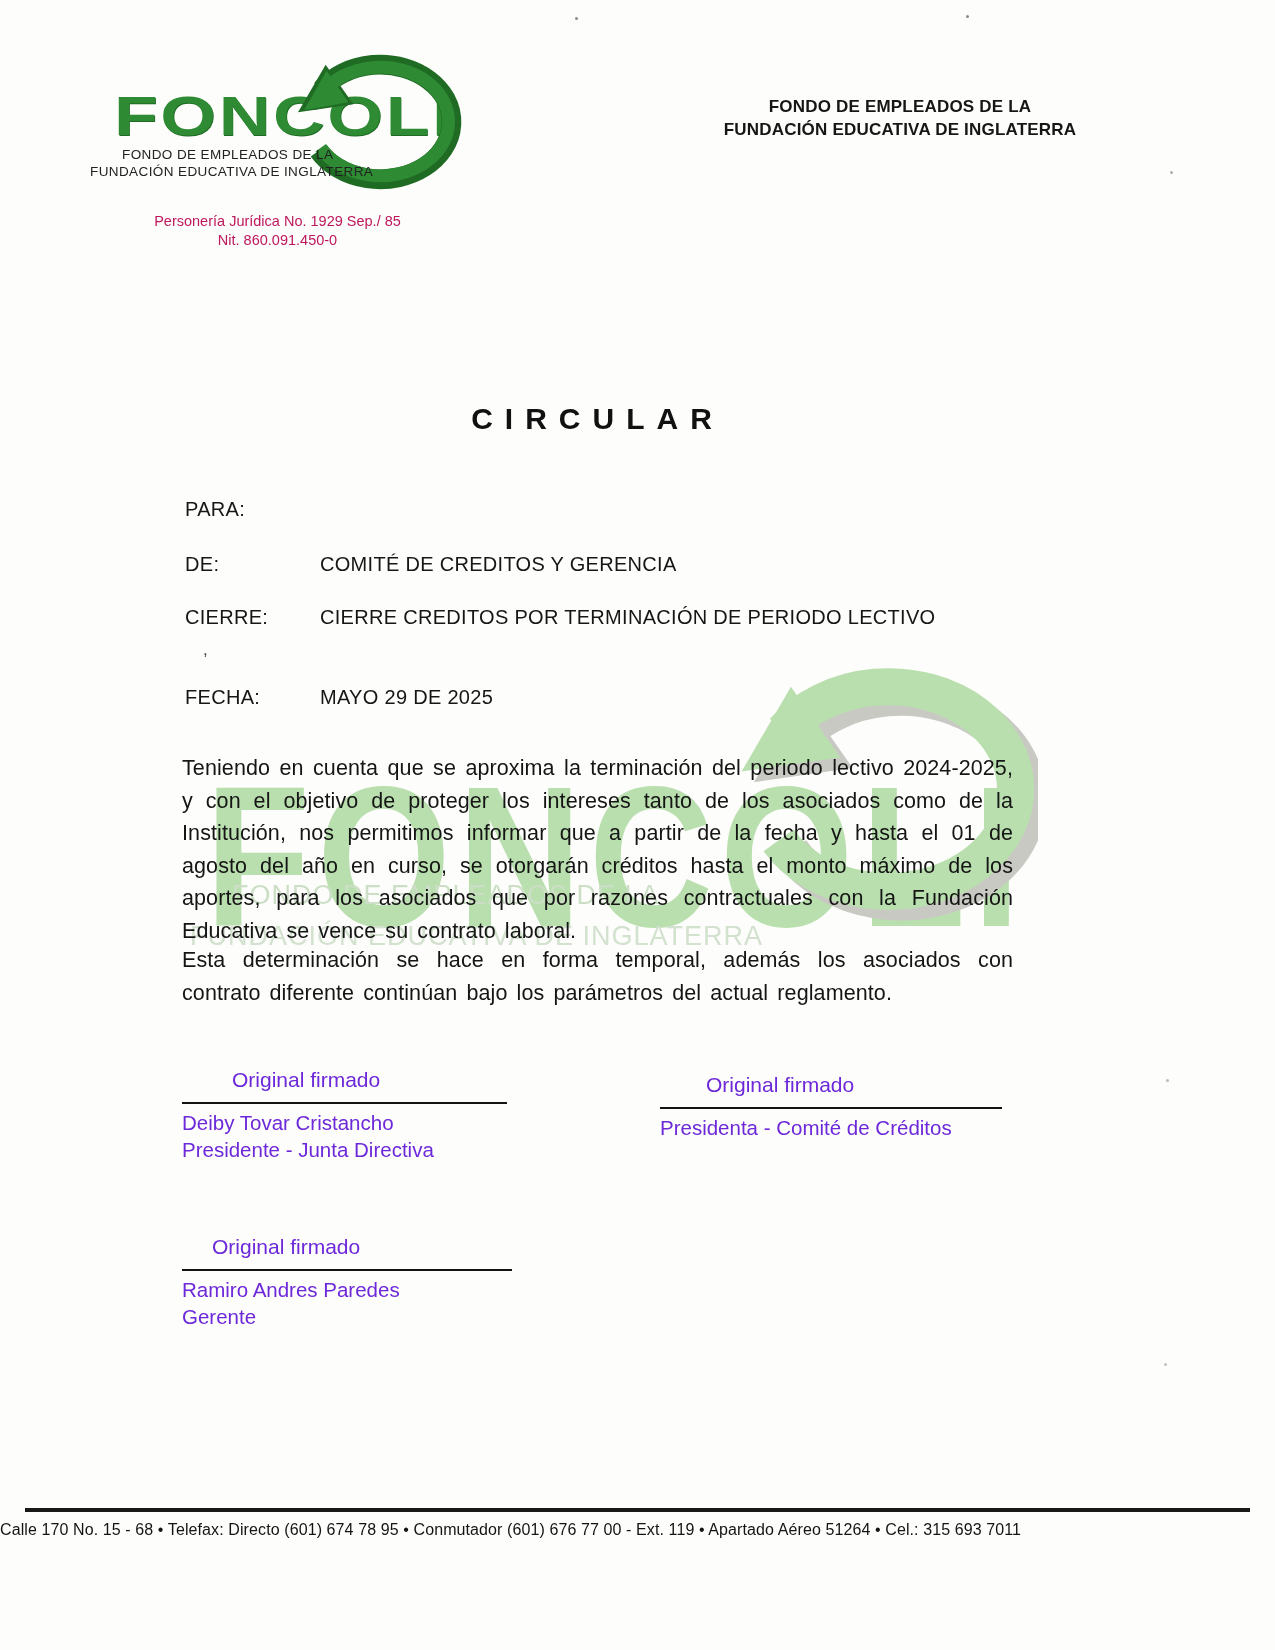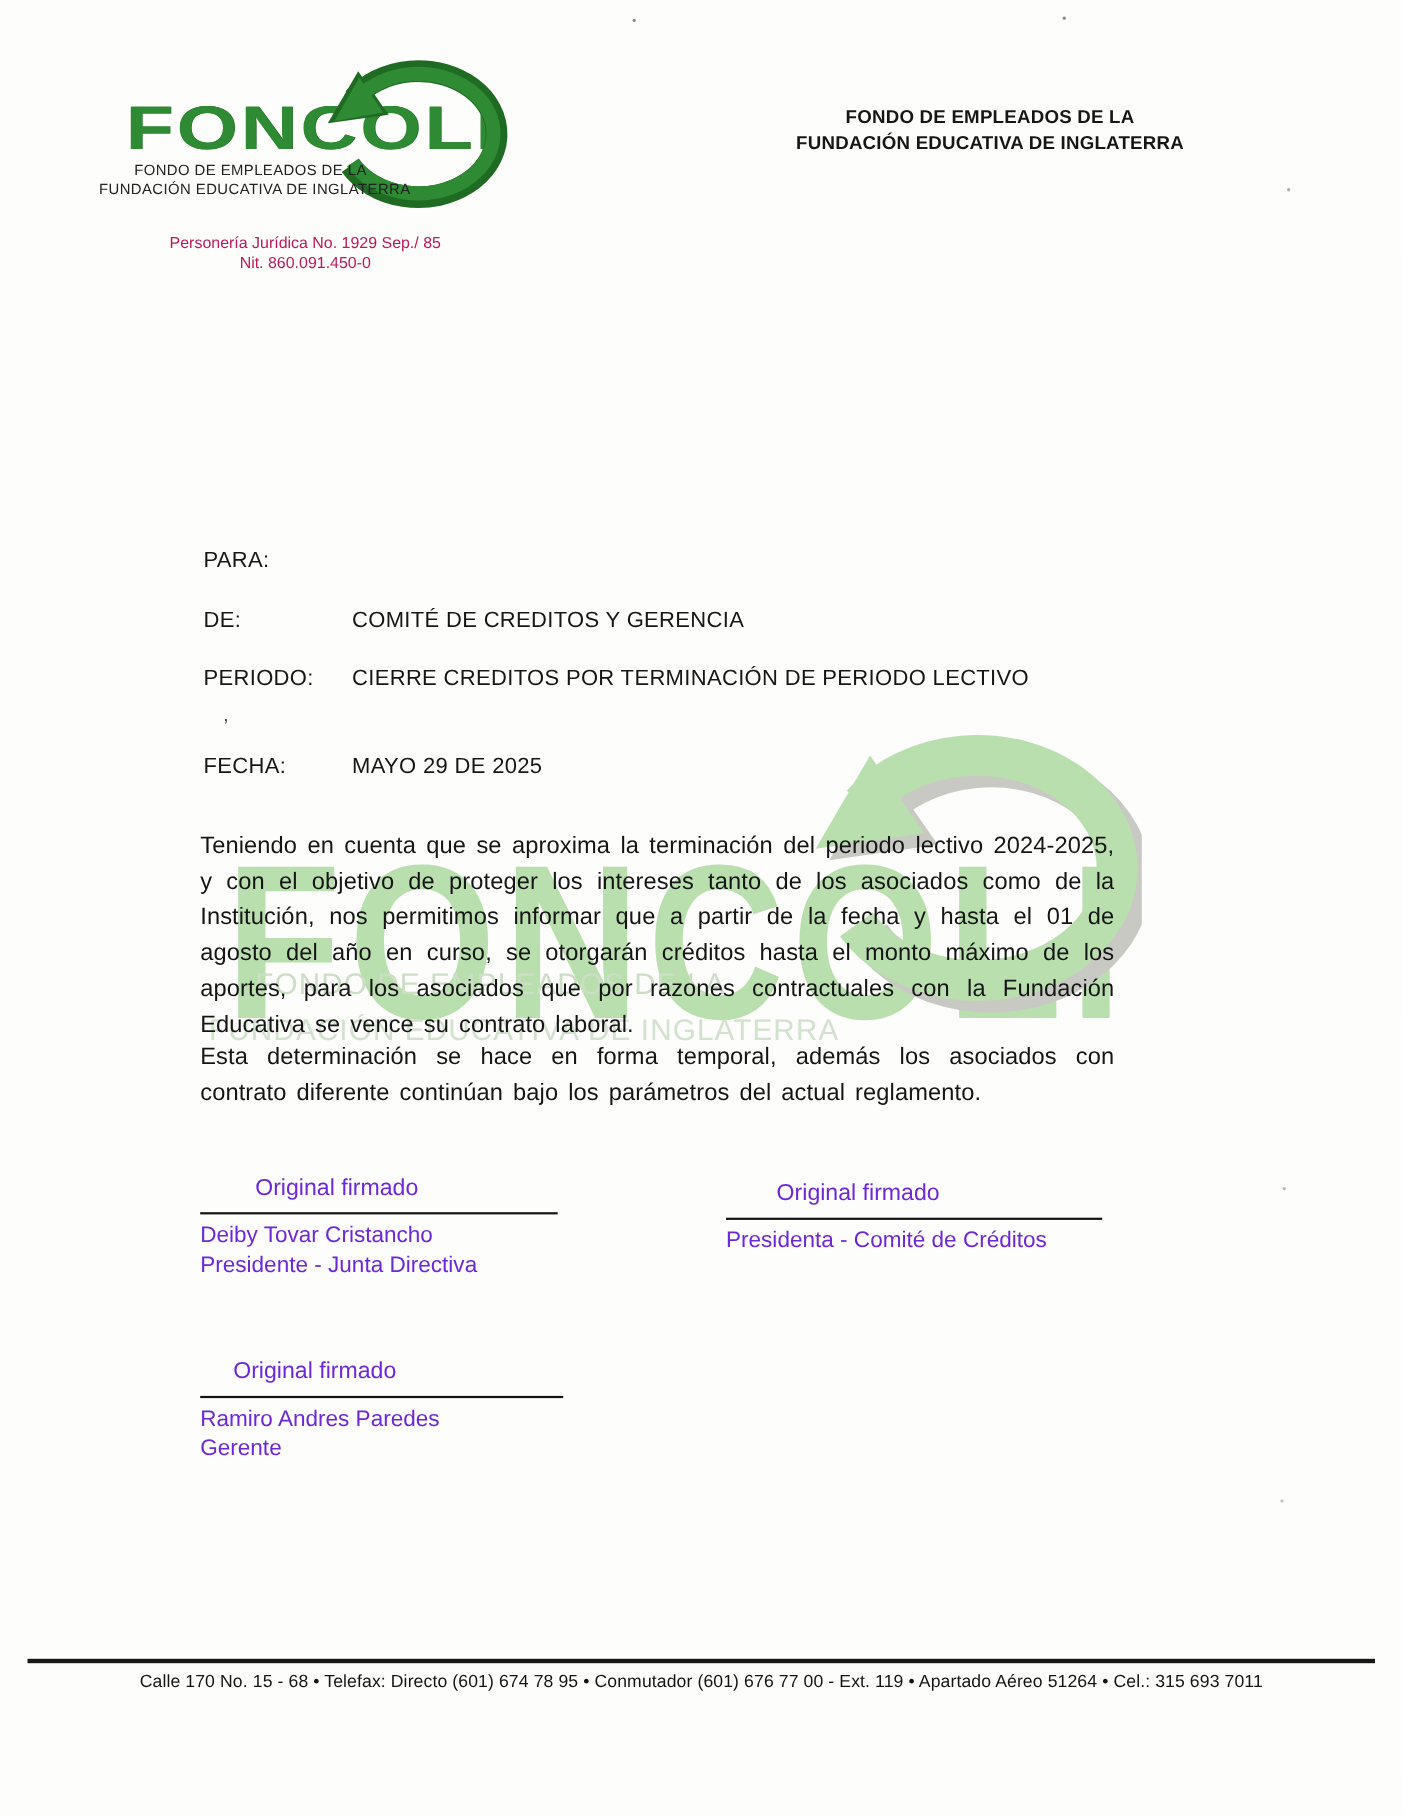--- a/index.html
+++ b/index.html
@@ -66,21 +66,21 @@
   .sig-line { border-top:2.5px solid #131313; margin-top:9px; margin-bottom:5px; }
   .sig1 { left:182px; top:1066px; width:325px; }
   .sig1 .sig-note { margin-left:50px; }
   .sig2 { left:660px; top:1071px; width:342px; }
   .sig2 .sig-note { margin-left:46px; }
   .sig3 { left:182px; top:1233px; width:330px; }
   .sig3 .sig-note { margin-left:30px; }
 
   
   .footer-rule { left:25px; top:1508px; width:1225px; height:3.5px; background:#181818; }
-  .footer-line { position:absolute; left:0; width:1275px; text-align:center; font-size:16px; color:#141414; letter-spacing:0.1px; }
+  .footer-line { position:absolute; left:0; width:1275px; font-size:16px; color:#141414; letter-spacing:0.1px; }
   .footer-line1 { top:1521px; }
   .footer-line2 { top:1549px; }
 
   
   .speck { position:absolute; background:#8a8a8a; border-radius:50%; }
   .mark-comma { position:absolute; left:203px; top:640px; font-size:17px; color:#444; }
 </style>
 </head>
 <body>
 
@@ -123,30 +123,31 @@
     <div class="abs legal-block">
       <div>Personería Jurídica No. 1929 Sep./ 85</div>
       <div>Nit. 860.091.450-0</div>
     </div>
 
     <div class="abs header-right">
       <div>FONDO DE EMPLEADOS DE LA</div>
       <div>FUNDACIÓN EDUCATIVA DE INGLATERRA</div>
     </div>
 
+    <div class="abs doc-title">CIRCULAR</div>
 
     <div class="meta-row meta-para">
       <div class="meta-label">PARA:</div>
     </div>
     <div class="meta-row meta-de">
       <div class="meta-label">DE:</div>
       <div class="meta-value">COMITÉ DE CREDITOS Y GERENCIA</div>
     </div>
     <div class="meta-row meta-asunto">
-      <div class="meta-label">PERIODO:</div>
+      <div class="meta-label">CIERRE:</div>
       <div class="meta-value">CIERRE CREDITOS POR TERMINACIÓN DE PERIODO LECTIVO</div>
     </div>
     <div class="meta-row meta-fecha">
       <div class="meta-label">FECHA:</div>
       <div class="meta-value">MAYO 29 DE 2025</div>
     </div>
 
     <div class="para para1">Teniendo en cuenta que se aproxima la terminación del periodo lectivo 2024-2025, y con el objetivo de proteger los intereses tanto de los asociados como de la Institución, nos permitimos informar que a partir de la fecha y hasta el 01 de agosto del año en curso, se otorgarán créditos hasta el monto máximo de los aportes, para los asociados que por razones contractuales con la Fundación Educativa se vence su contrato laboral.</div>
     <div class="para para2">Esta determinación se hace en forma temporal, además los asociados con contrato diferente continúan bajo los parámetros del actual reglamento.</div>
 

